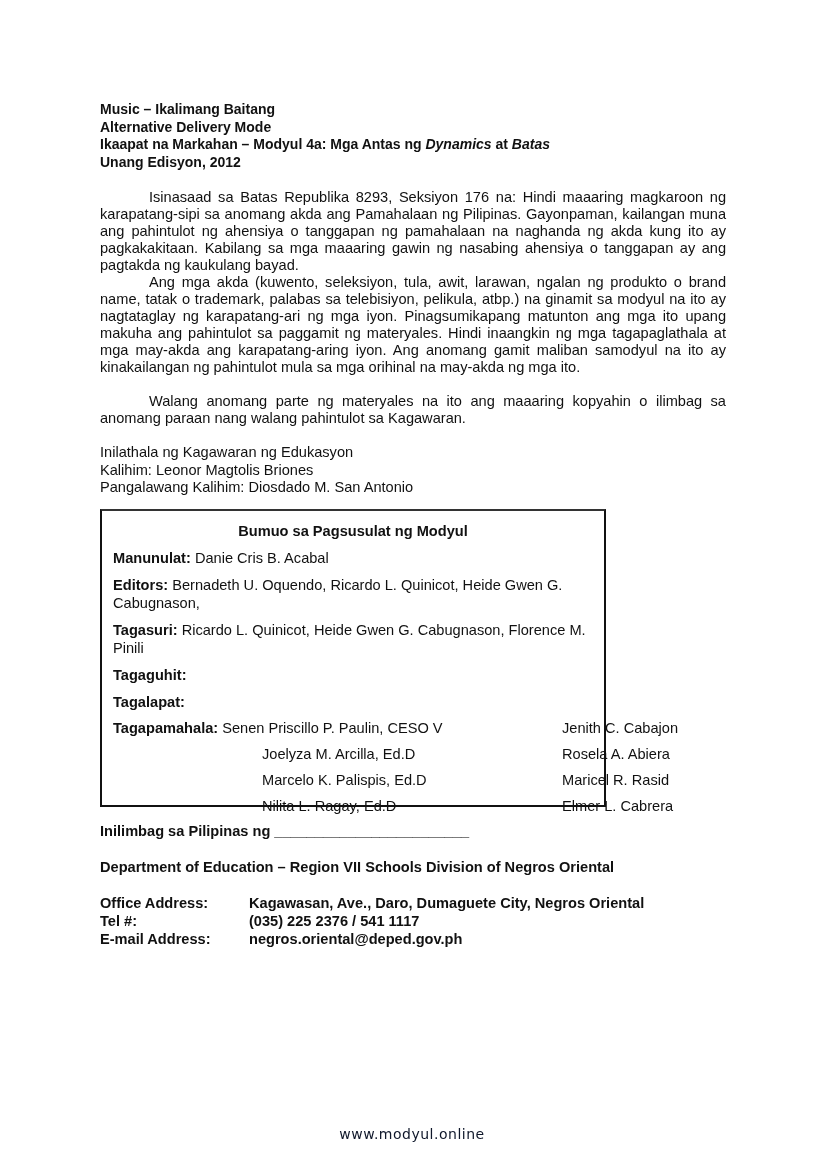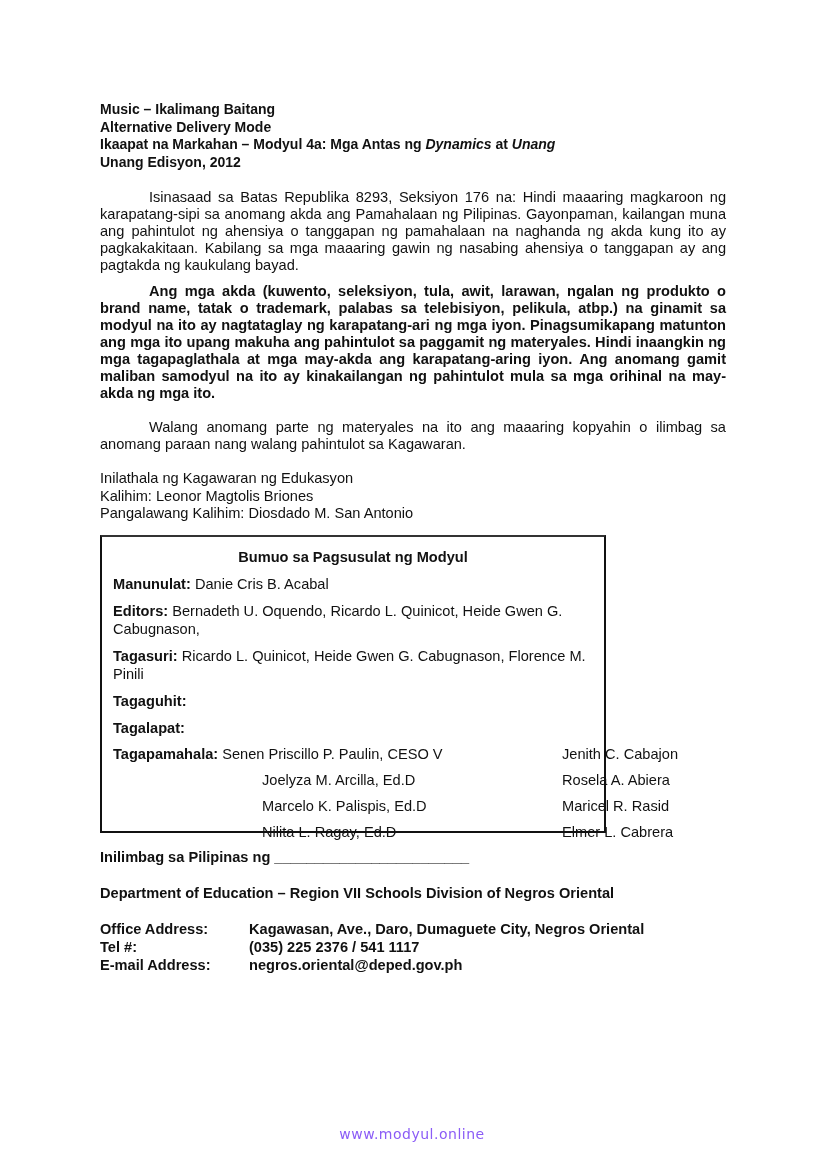--- a/index.html
+++ b/index.html
@@ -27,21 +27,21 @@
       font-size: 14px;
       line-height: 17.5px;
       white-space: nowrap;
     }
     .para {
       text-align: justify;
       text-indent: 49px;
       margin: 0;
     }
     .p1 { margin-top: 18px; }
-    .p2 { margin-top: 9px; font-weight: bold; }
+    .p2 { margin-top: 0; }
     .p3 { margin-top: 17px; }
     .pub { margin-top: 17px; }
     .pub div { line-height: 17.5px; }
 
     .box {
       margin-top: 12px;
       border: 2px solid #111;
       border-top-color: #333;
       padding: 12px 11px 8px 11px;
       box-sizing: border-box;
@@ -87,33 +87,33 @@
     }
     .contact-row .k { width: 149px; }
     .watermark {
       position: absolute;
       top: 1126px;
       left: 0;
       width: 824px;
       text-align: center;
       font-family: "DejaVu Sans", sans-serif;
       font-size: 14px;
-      color: #8b5cf6;
+      color: #0f172a;
       letter-spacing: 0.5px;
     }
   </style>
 </head>
 <body>
 
 <div class="page">
 
   <div>
     <div class="hdr-line">Music – Ikalimang Baitang</div>
     <div class="hdr-line">Alternative Delivery Mode</div>
-    <div class="hdr-line"><span>Ikaapat na Markahan – Modyul 4a: Mga Antas ng </span><i>Dynamics</i><span> at </span><i>Unang</i></div>
+    <div class="hdr-line"><span>Ikaapat na Markahan – Modyul 4a: Mga Antas ng </span><i>Dynamics</i><span> at </span><i>Batas</i></div>
     <div class="hdr-line">Unang Edisyon, 2012</div>
   </div>
 
   <p class="para p1">Isinasaad sa Batas Republika 8293, Seksiyon 176 na: Hindi maaaring magkaroon ng karapatang-sipi sa anomang akda ang Pamahalaan ng Pilipinas. Gayonpaman, kailangan muna ang pahintulot ng ahensiya o tanggapan ng pamahalaan na naghanda ng akda kung ito ay pagkakakitaan. Kabilang sa mga maaaring gawin ng nasabing ahensiya o tanggapan ay ang pagtakda ng kaukulang bayad.</p>
   <p class="para p2">Ang mga akda (kuwento, seleksiyon, tula, awit, larawan, ngalan ng produkto o brand name, tatak o trademark, palabas sa telebisiyon, pelikula, atbp.) na ginamit sa modyul na ito ay nagtataglay ng karapatang-ari ng mga iyon. Pinagsumikapang matunton ang mga ito upang makuha ang pahintulot sa paggamit ng materyales. Hindi inaangkin ng mga tagapaglathala at mga may-akda ang karapatang-aring iyon. Ang anomang gamit maliban samodyul na ito ay kinakailangan ng pahintulot mula sa mga orihinal na may-akda ng mga ito.</p>
   <p class="para p3">Walang anomang parte ng materyales na ito ang maaaring kopyahin o ilimbag sa anomang paraan nang walang pahintulot sa Kagawaran.</p>
 
   <div class="pub">
     <div>Inilathala ng Kagawaran ng Edukasyon</div>
     <div>Kalihim: Leonor Magtolis Briones</div>

